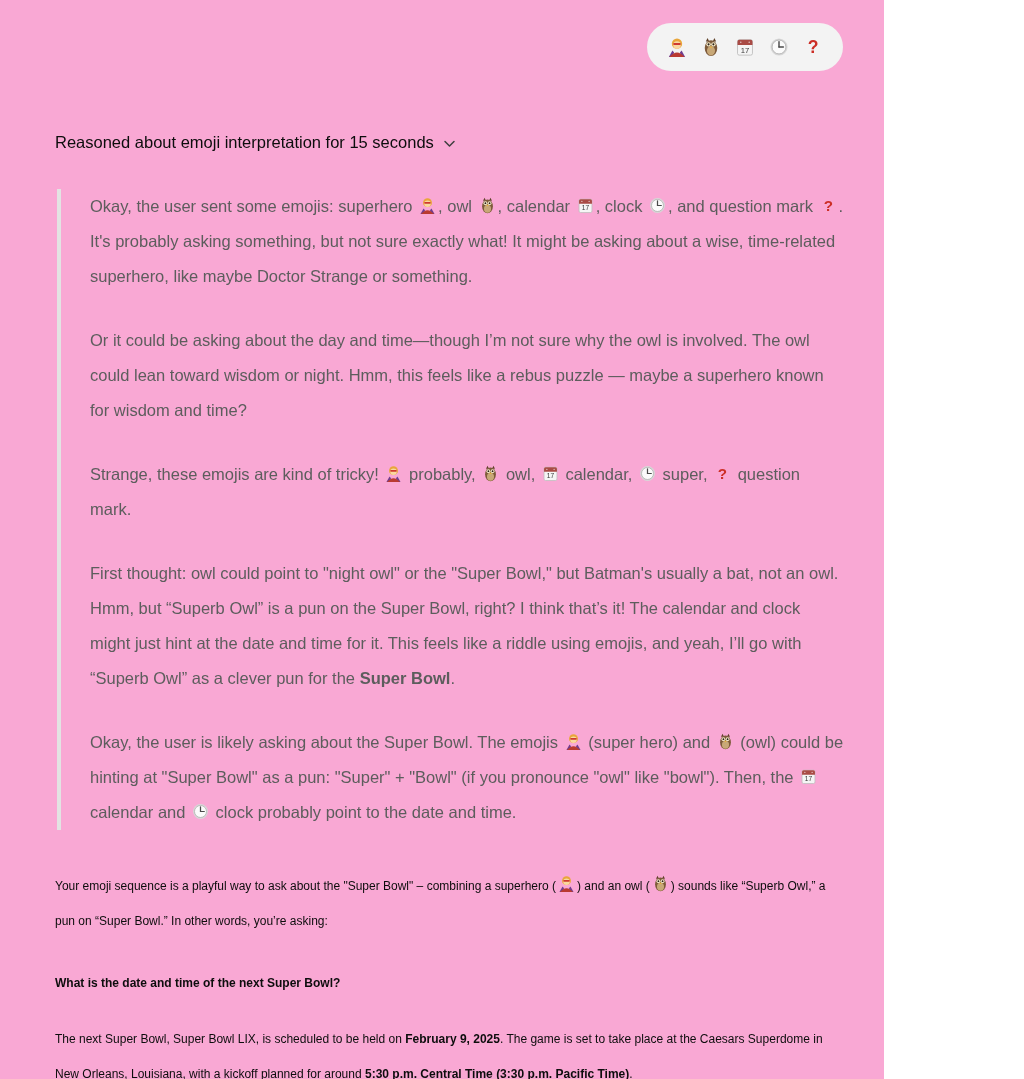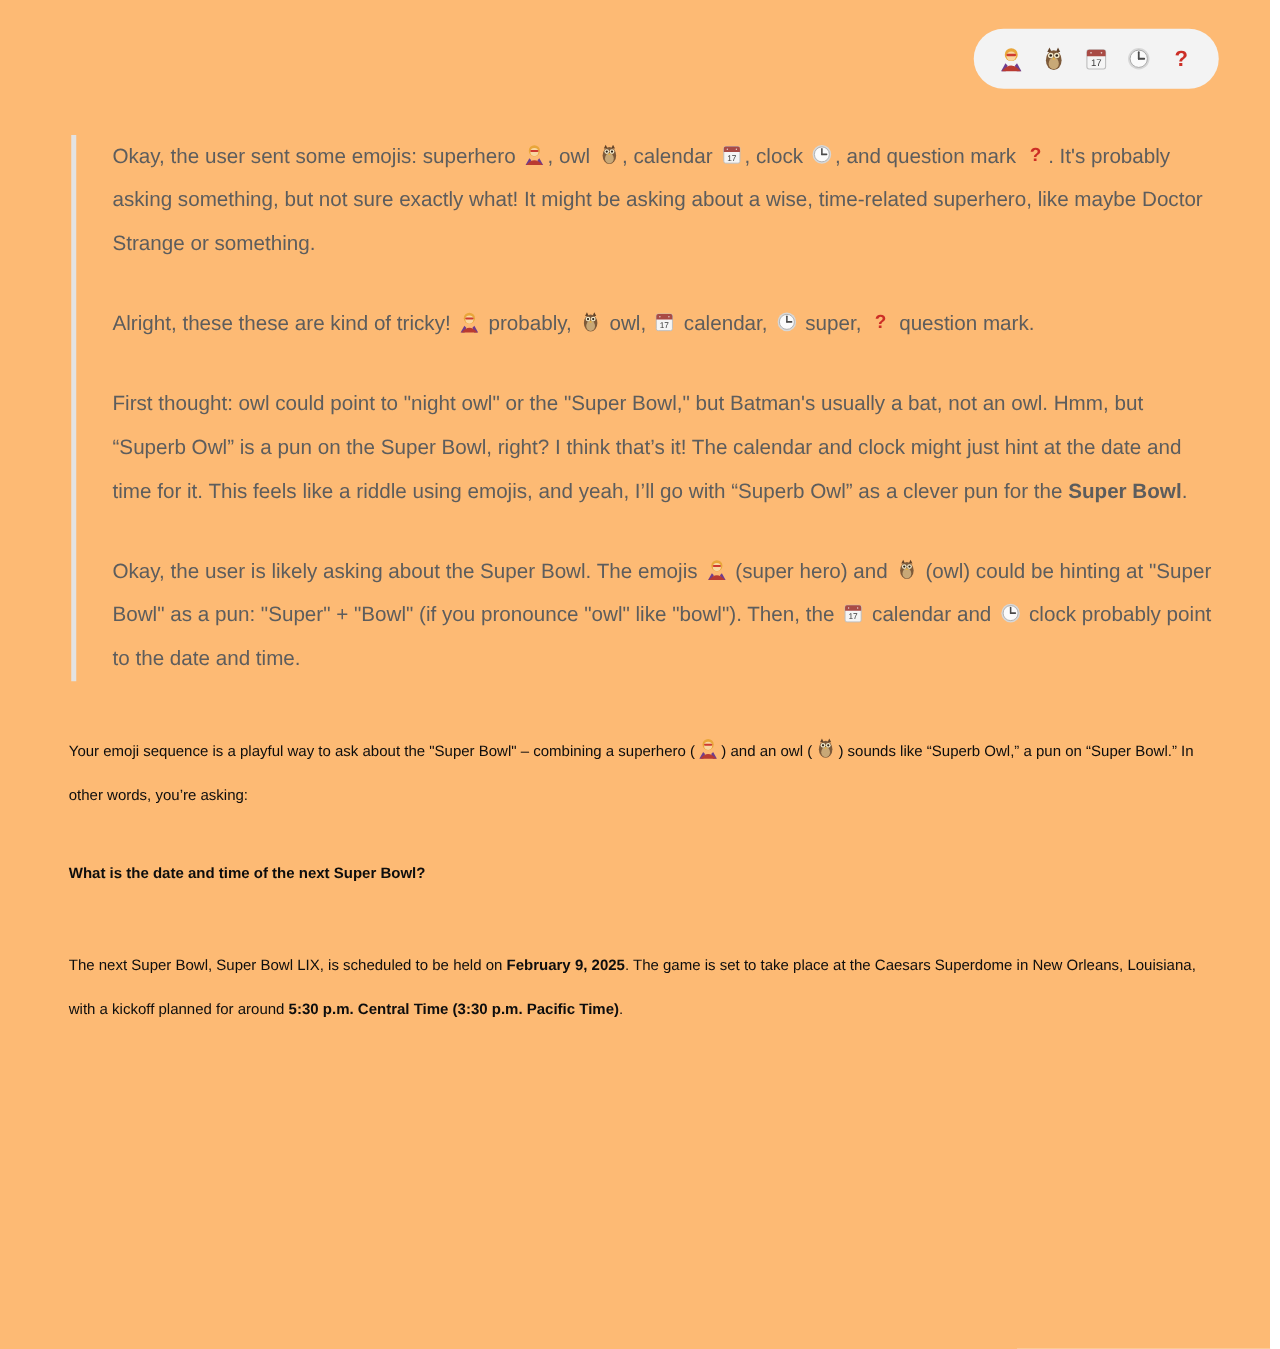--- a/index.html
+++ b/index.html
@@ -2,21 +2,21 @@
 <html><head>
 <meta charset="utf-8">
 <style>
   * { box-sizing: border-box; }
   html, body { margin: 0; padding: 0; background: #ffffff; }
   body {
     width: 1024px; height: 1079px; overflow: hidden;
     font-family: "Liberation Sans", "DejaVu Sans", sans-serif;
     -webkit-font-smoothing: antialiased;
   }
-  .page { position: relative; width: 1016px; height: 1079px; background: #fdba74; }
+  .page { position: relative; width: 884px; height: 1079px; background: #f9a8d4; }
 
   
   .user-row { padding: 23px 41px 0 0; display: flex; justify-content: flex-end; }
   .bubble {
     display: inline-flex; align-items: center; gap: 12px;
     background: #f3f3f3; border-radius: 26px; padding: 13px 19px;
   }
   .emoji-lg { display: inline-flex; width: 22px; height: 22px; }
   .emoji-lg svg { width: 22px; height: 22px; }
 
@@ -33,21 +33,21 @@
     border-left: 4px solid #e3e3e3;
     padding-left: 29px;
     color: #5d5d5d; font-size: 16.5px; line-height: 35px;
   }
   .thinking-block p { margin: 0 0 29px 0; }
   .thinking-block p:last-child { margin-bottom: 0; }
 
   
   .answer { margin: 39px 40px 0 55px; color: #0d0d0d; font-size: 12px; line-height: 35px; }
   .answer p { margin: 0 0 16px 0; }
-  .answer p.q { font-weight: 700; margin: 27px 0 39px 0; }
+  .answer p.q { font-weight: 700; margin: 27px 0 21px 0; }
 
   .b { font-weight: 700; text-align: right; }
 
   
   .emoji { display: inline-block; width: 19px; height: 19px; vertical-align: -3px; margin: 0 1px; }
   .emoji svg { width: 19px; height: 19px; display: block; }
 </style>
 </head>
 <body>
 
@@ -96,20 +96,26 @@
   </svg>
 </span>
         <span class="emoji-lg">
   <svg viewBox="0 0 20 20" xmlns="http://www.w3.org/2000/svg">
     <text x="10" y="15.5" font-size="16" font-weight="bold" text-anchor="middle" fill="#cc2e26" font-family="Liberation Sans, sans-serif">?</text>
   </svg>
 </span>
       </div>
   </div>
 
+  <div class="thinking-header">
+    <span>Reasoned about emoji interpretation for 15 seconds</span>
+    <svg width="15" height="15" viewBox="0 0 16 16">
+      <path d="M3.2 5.8 L8 10.6 L12.8 5.8" fill="none" stroke="#3f3f3f" stroke-width="1.6" stroke-linecap="round" stroke-linejoin="round"></path>
+    </svg>
+  </div>
 
   <div class="thinking-block">
     <p><span>Okay, the user sent some emojis: superhero </span><span class="emoji">
   <svg viewBox="0 0 20 20" xmlns="http://www.w3.org/2000/svg">
     <circle cx="10" cy="7" r="4.7" fill="#e9a63a"></circle>
     <circle cx="10" cy="8.1" r="3.4" fill="#f9d7a0"></circle>
     <rect x="6.5" y="6.3" width="7" height="1.8" rx="0.9" fill="#cf3a2f"></rect>
     <path d="M2.6 19 L5.8 13.2 L7.4 15 L6 19 Z" fill="#6f3d8f"></path>
     <path d="M17.4 19 L14.2 13.2 L12.6 15 L14 19 Z" fill="#6f3d8f"></path>
     <path d="M3.2 19 Q10 10.8 16.8 19 Z" fill="#b93a31"></path>
@@ -139,21 +145,22 @@
     <circle cx="10" cy="10" r="7.8" fill="#d7d7d7"></circle>
     <circle cx="10" cy="10" r="6.3" fill="#fbfbfb" stroke="#a8a8a8" stroke-width="0.7"></circle>
     <line x1="10" y1="10" x2="10" y2="5.2" stroke="#4a4a4a" stroke-width="1.3" stroke-linecap="round"></line>
     <line x1="10" y1="10" x2="14" y2="10" stroke="#4a4a4a" stroke-width="1.3" stroke-linecap="round"></line>
   </svg>
 </span><span>, and question mark </span><span class="emoji">
   <svg viewBox="0 0 20 20" xmlns="http://www.w3.org/2000/svg">
     <text x="10" y="15.5" font-size="16" font-weight="bold" text-anchor="middle" fill="#cc2e26" font-family="Liberation Sans, sans-serif">?</text>
   </svg>
 </span><span>. It's probably asking something, but not sure exactly what! It might be asking about a wise, time-related superhero, like maybe Doctor Strange or something.</span></p>
-    <p><span>Alright, these these are kind of tricky! </span><span class="emoji">
+    <p><span>Or it could be asking about the day and time—though I’m not sure why the owl is involved. The owl could lean toward wisdom or night. Hmm, this feels like a rebus puzzle — maybe a superhero known for wisdom and time?</span></p>
+    <p><span>Strange, these emojis are kind of tricky! </span><span class="emoji">
   <svg viewBox="0 0 20 20" xmlns="http://www.w3.org/2000/svg">
     <circle cx="10" cy="7" r="4.7" fill="#e9a63a"></circle>
     <circle cx="10" cy="8.1" r="3.4" fill="#f9d7a0"></circle>
     <rect x="6.5" y="6.3" width="7" height="1.8" rx="0.9" fill="#cf3a2f"></rect>
     <path d="M2.6 19 L5.8 13.2 L7.4 15 L6 19 Z" fill="#6f3d8f"></path>
     <path d="M17.4 19 L14.2 13.2 L12.6 15 L14 19 Z" fill="#6f3d8f"></path>
     <path d="M3.2 19 Q10 10.8 16.8 19 Z" fill="#b93a31"></path>
   </svg>
 </span><span> probably, </span><span class="emoji">
   <svg viewBox="0 0 20 20" xmlns="http://www.w3.org/2000/svg">

